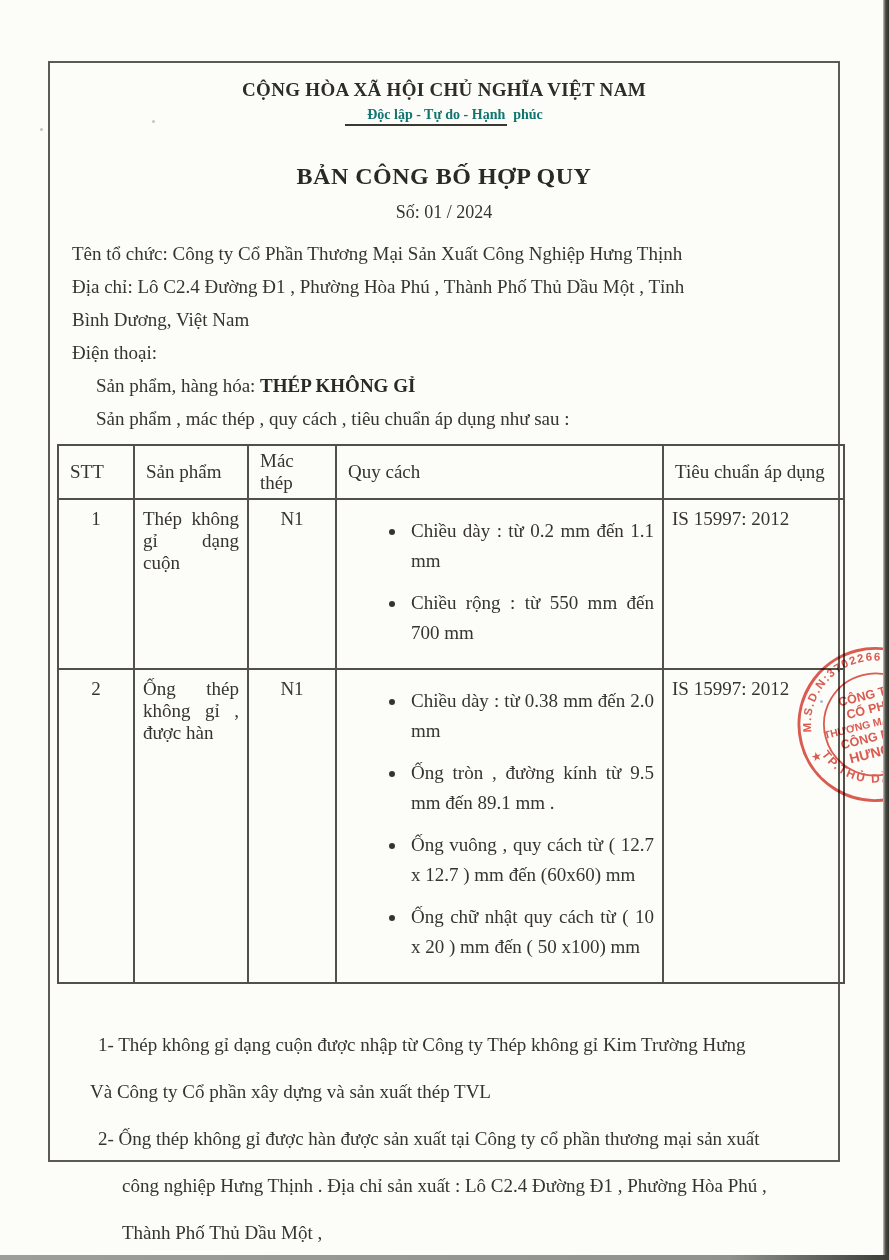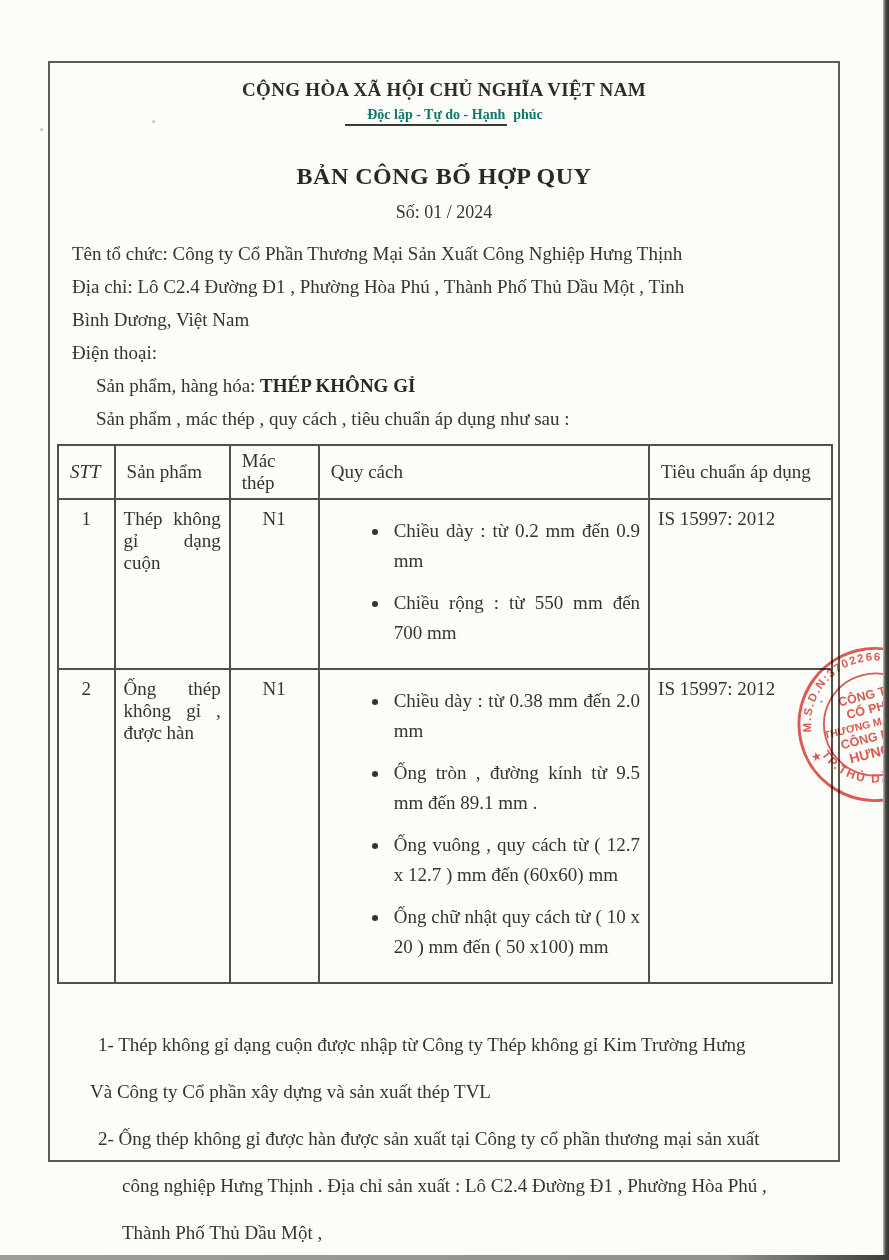--- a/index.html
+++ b/index.html
@@ -29,21 +29,21 @@
   .doc-number { font-size:18px; margin:12px 0 0 0; }
 
   .info { margin:14px 24px 0 22px; font-size:19px; line-height:33px; }
   .info p { margin:0; }
   .info .sub { margin-left:24px; }
   .bold { font-weight:bold; color:#2b2925; }
 
   table.products { border-collapse:collapse; margin:9px 0 0 7px; table-layout:fixed; width:776px;
     font-size:19px; }
   table.products th, table.products td { border:2px solid #53504a; vertical-align:top; padding:8px; }
-  th.c-stt { width:56px;font-style:italic; } th.c-prod { width:114px; } th.c-grade { width:88px; }
+  th.c-stt { width:76px; } th.c-prod { width:114px; } th.c-grade { width:88px; }
   th.c-spec { width:327px; } th.c-std { width:181px;margin-top:22px; }
   table.products th { font-weight:normal; text-align:left; height:46px; vertical-align:middle; padding:4px 8px 4px 11px; }
   th.c-stt { text-align:center; padding-left:4px; }
   td.stt { text-align:center; padding-top:12px; }
   td.prod { text-align:justify; padding:12px 9px 8px 11px; }
   td.grade { text-align:center; padding-top:12px; }
   td.specs { padding:4px 8px 4px 0; }
   td.std { padding:12px 6px 6px 11px; }
   tr.r1 td { height:94px; }
   tr.r2 td { height:239px; }
@@ -92,21 +92,21 @@
         <th class="c-std">Tiêu chuẩn áp dụng</th>
       </tr>
     </thead>
     <tbody>
       <tr class="r1">
         <td class="stt">1</td>
         <td class="prod">Thép không gỉ dạng cuộn</td>
         <td class="grade">N1</td>
         <td class="specs">
           <ul class="spec-list">
-            <li>Chiều dày : từ 0.2 mm đến 0.9 mm</li>
+            <li>Chiều dày : từ 0.2 mm đến 1.1 mm</li>
             <li>Chiều rộng : từ 550 mm đến 700 mm</li>
           </ul>
         </td>
         <td class="std">IS 15997: 2012</td>
       </tr>
       <tr class="r2">
         <td class="stt">2</td>
         <td class="prod">Ống thép không gỉ , được hàn</td>
         <td class="grade">N1</td>
         <td class="specs">

